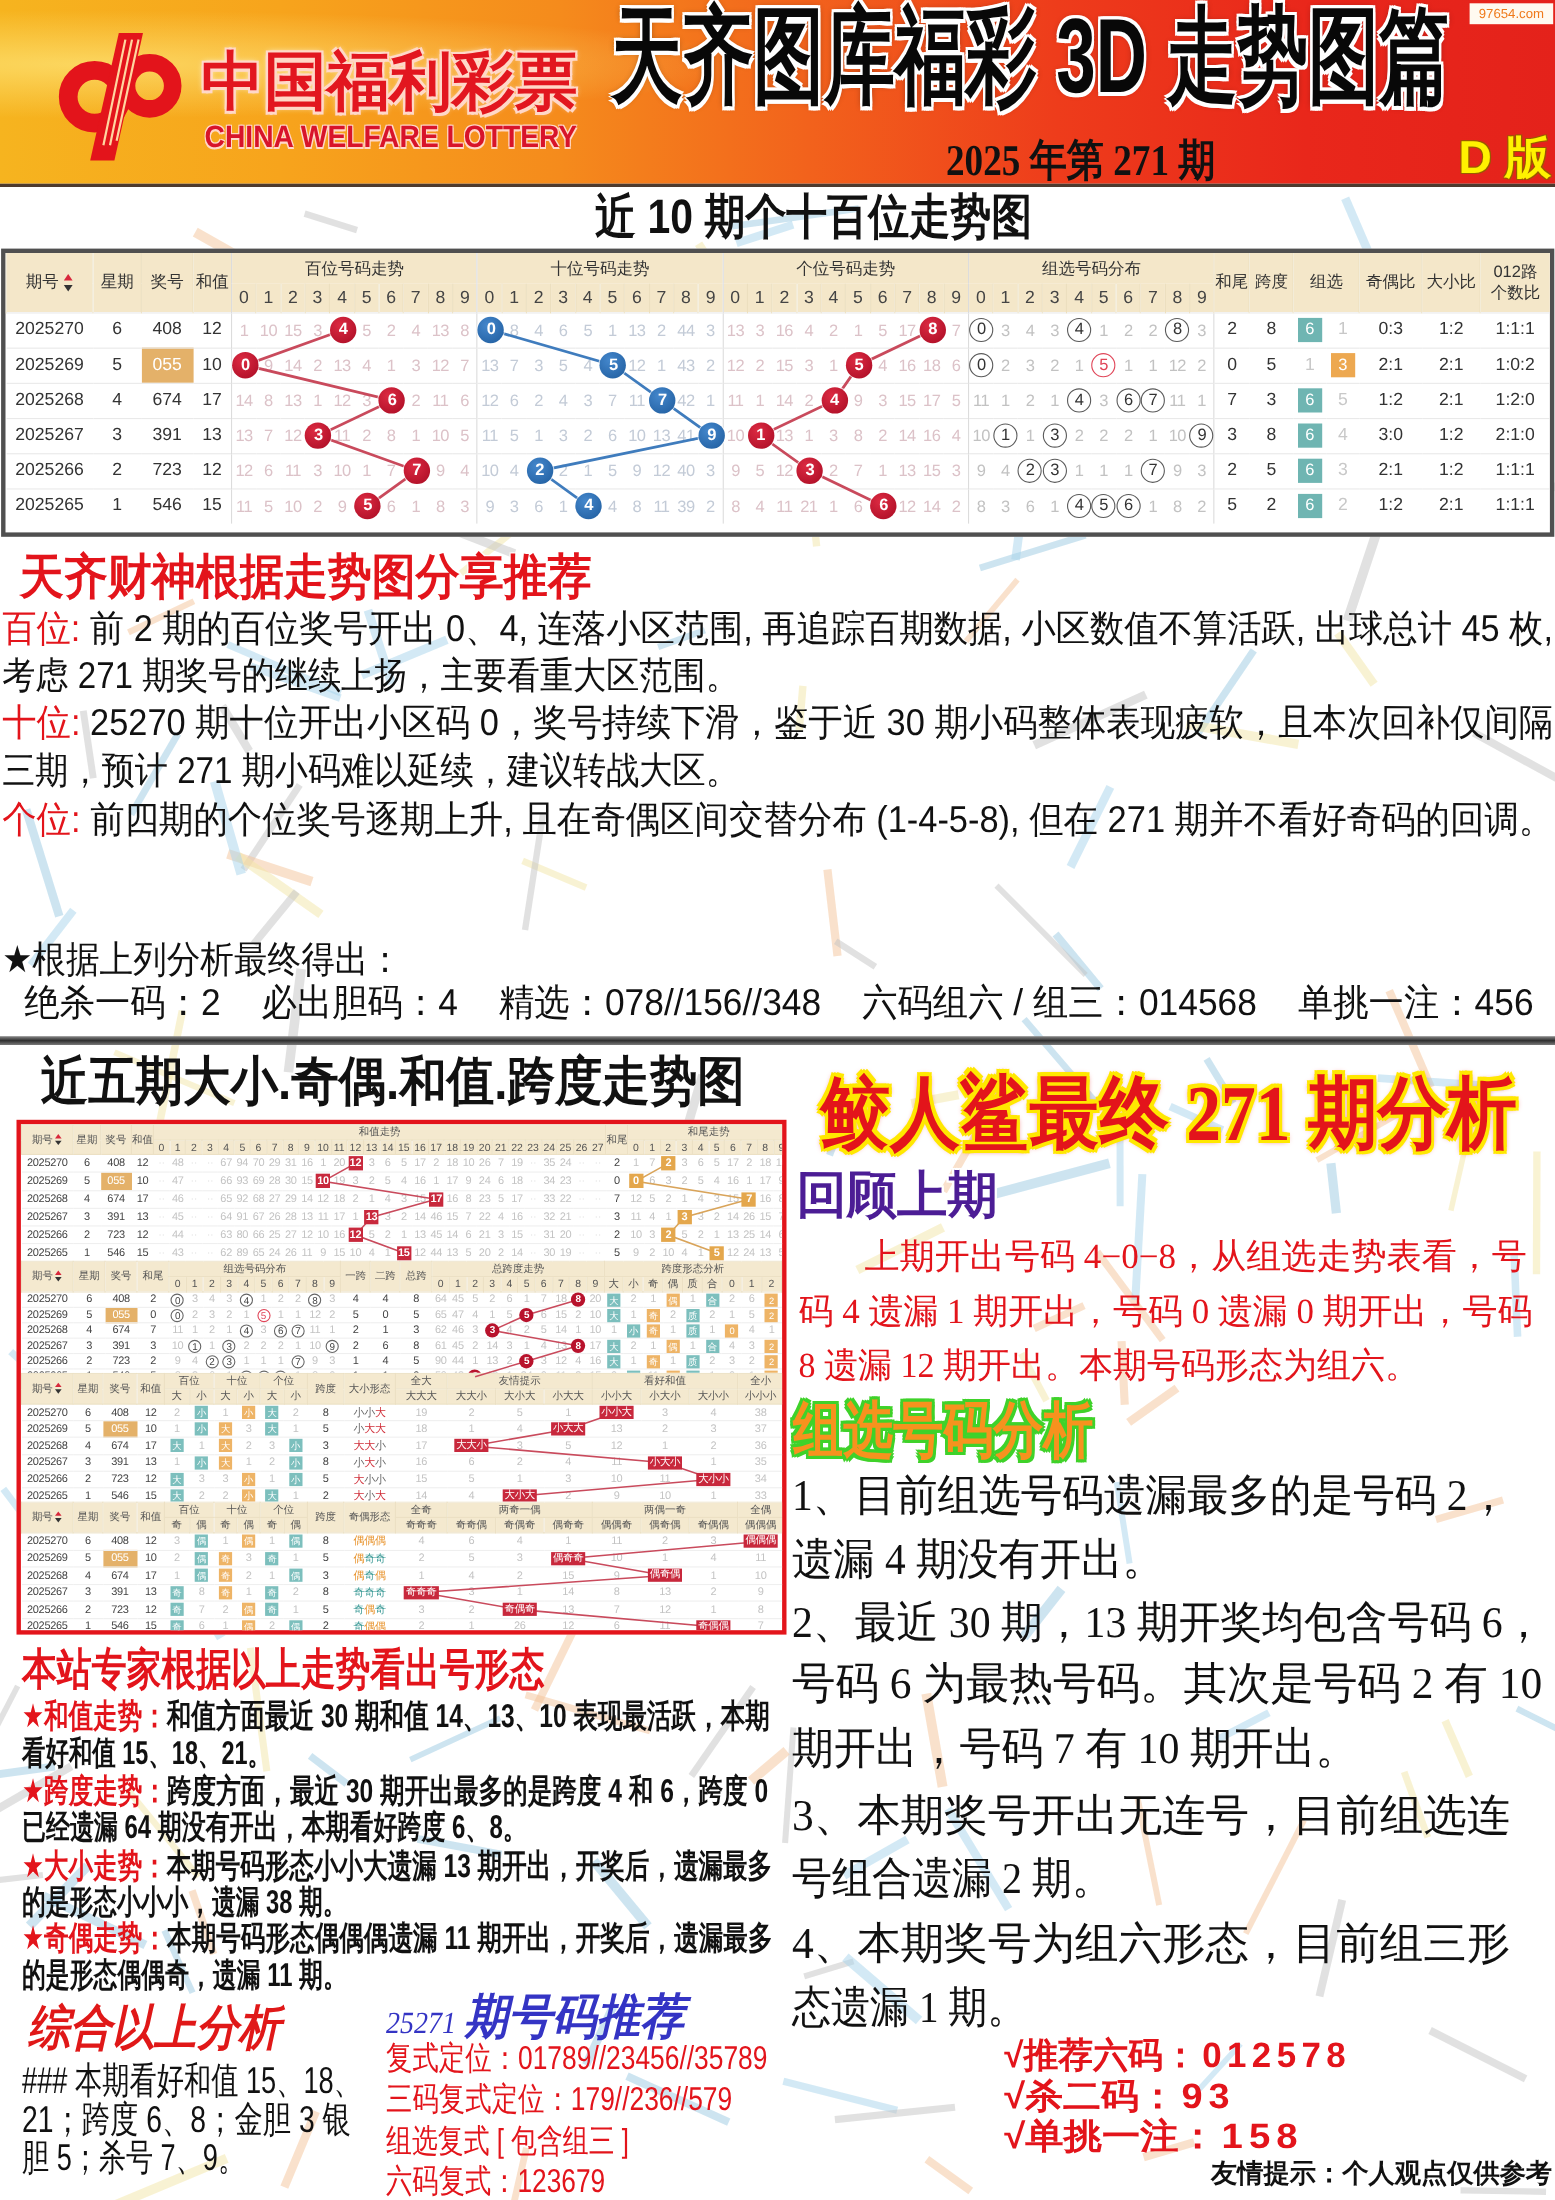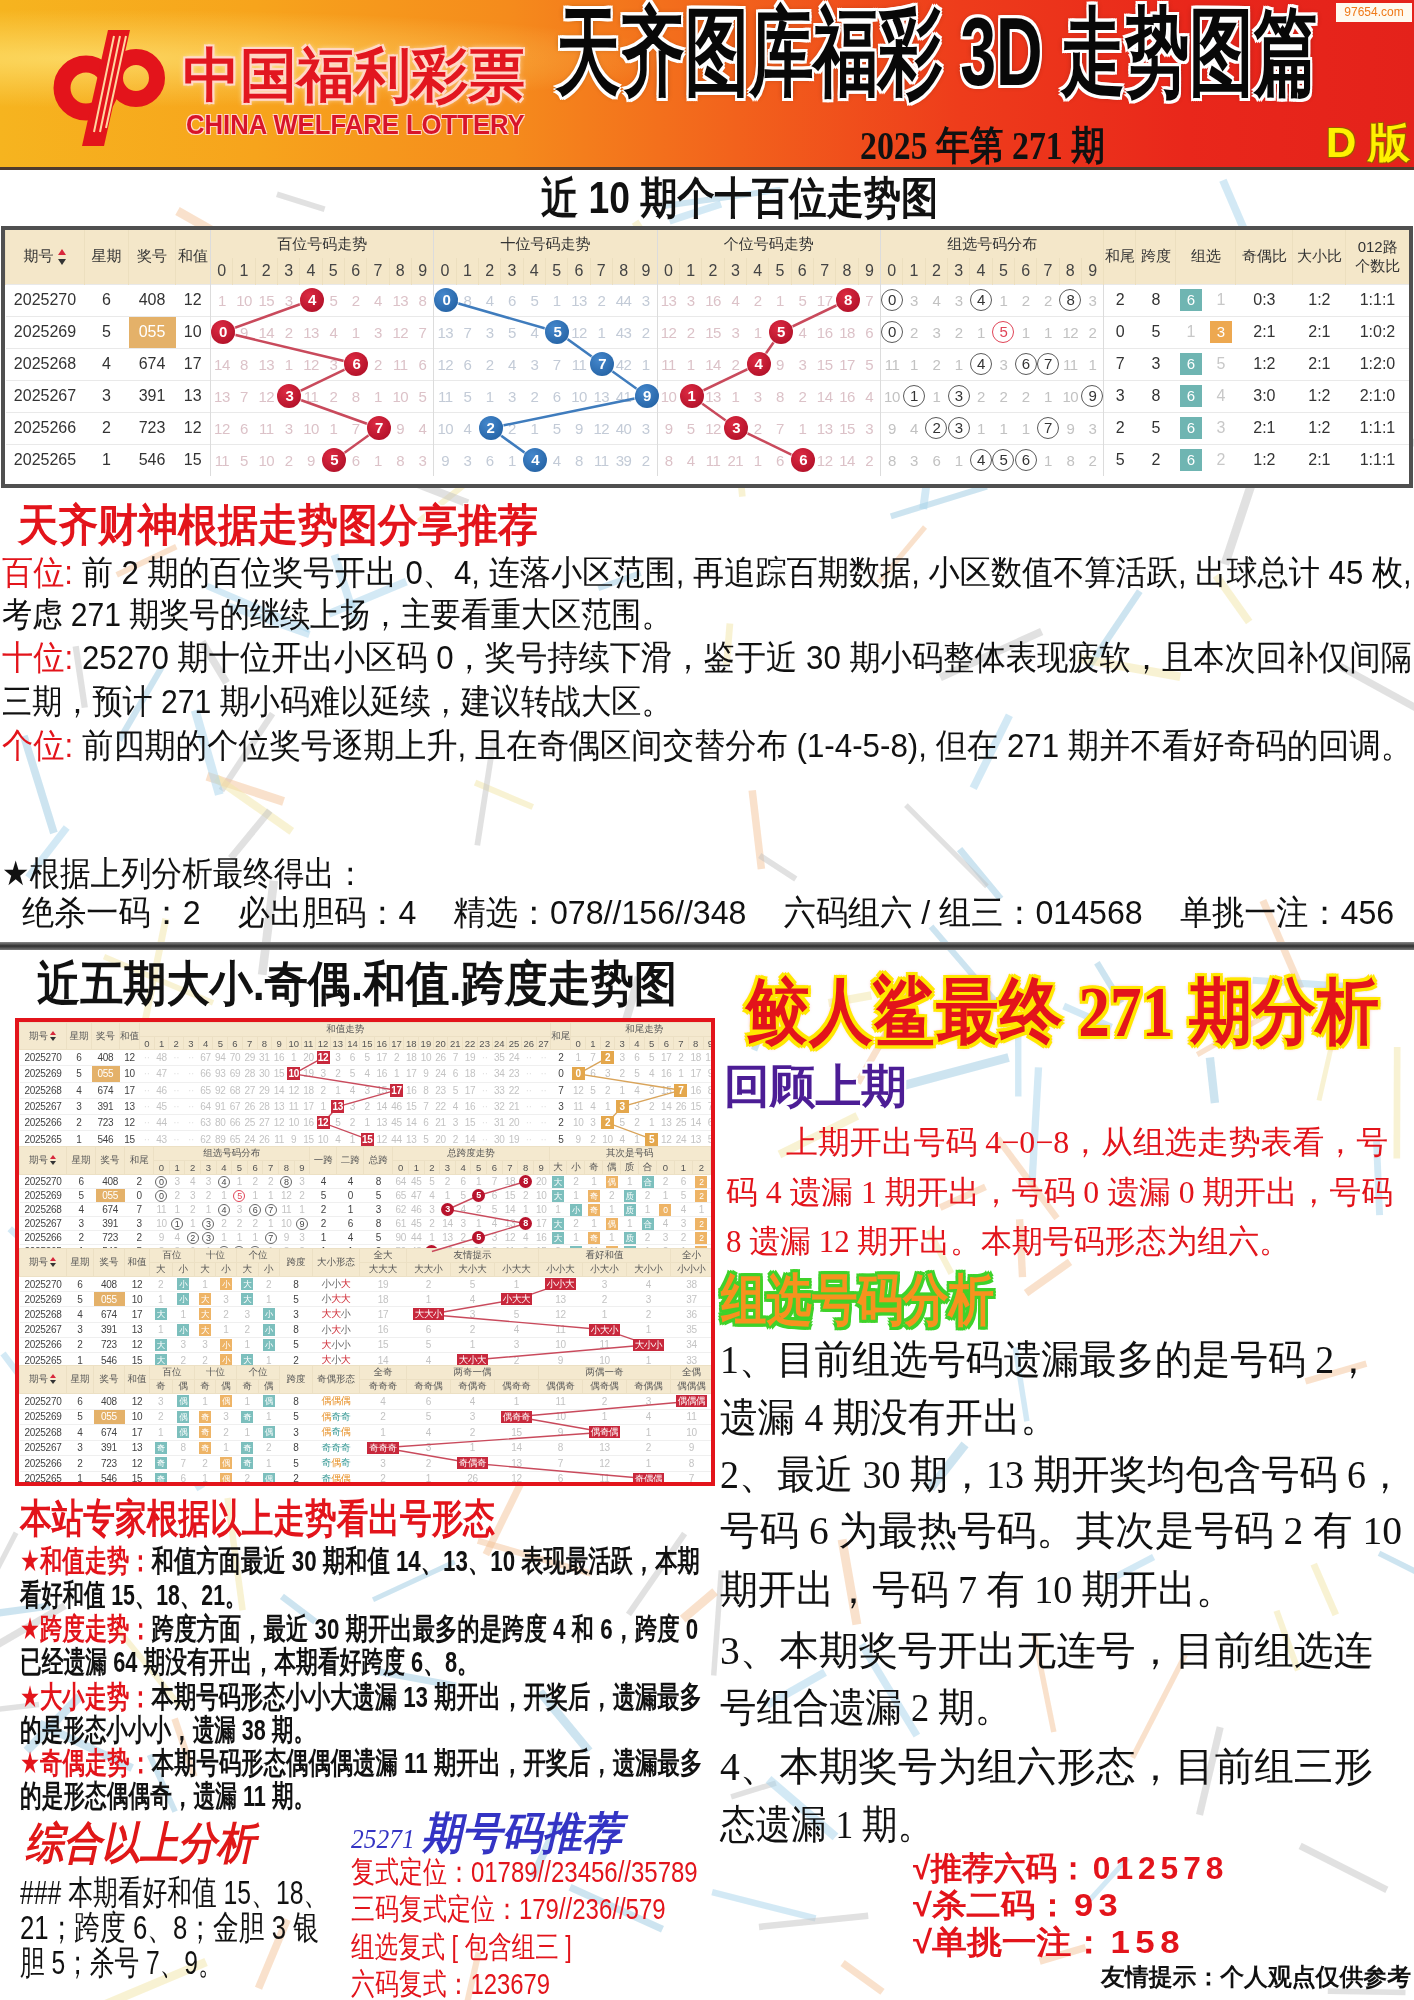--- a/index.html
+++ b/index.html
@@ -1174,21 +1174,21 @@
               <tr style="height: 12px;">
                 <th rowspan="2"><span>期号</span><span class="sort"><i class="su"></i><i class="sd"></i></span></th>
                 <th rowspan="2"><span>星期</span></th>
                 <th rowspan="2"><span>奖号</span></th>
                 <th rowspan="2"><span>和尾</span></th>
                 <th colspan="10"><span>组选号码分布</span></th>
                 <th rowspan="2"><span>一跨</span></th>
                 <th rowspan="2"><span>二跨</span></th>
                 <th rowspan="2"><span>总跨</span></th>
                 <th colspan="10"><span>总跨度走势</span></th>
-                <th colspan="9"><span>其次是号码</span></th>
+                <th colspan="9"><span>跨度形态分析</span></th>
               </tr>
               <tr style="height: 12px;">
                 <th>0</th>
                 <th>1</th>
                 <th>2</th>
                 <th>3</th>
                 <th>4</th>
                 <th>5</th>
                 <th>6</th>
                 <th>7</th>

